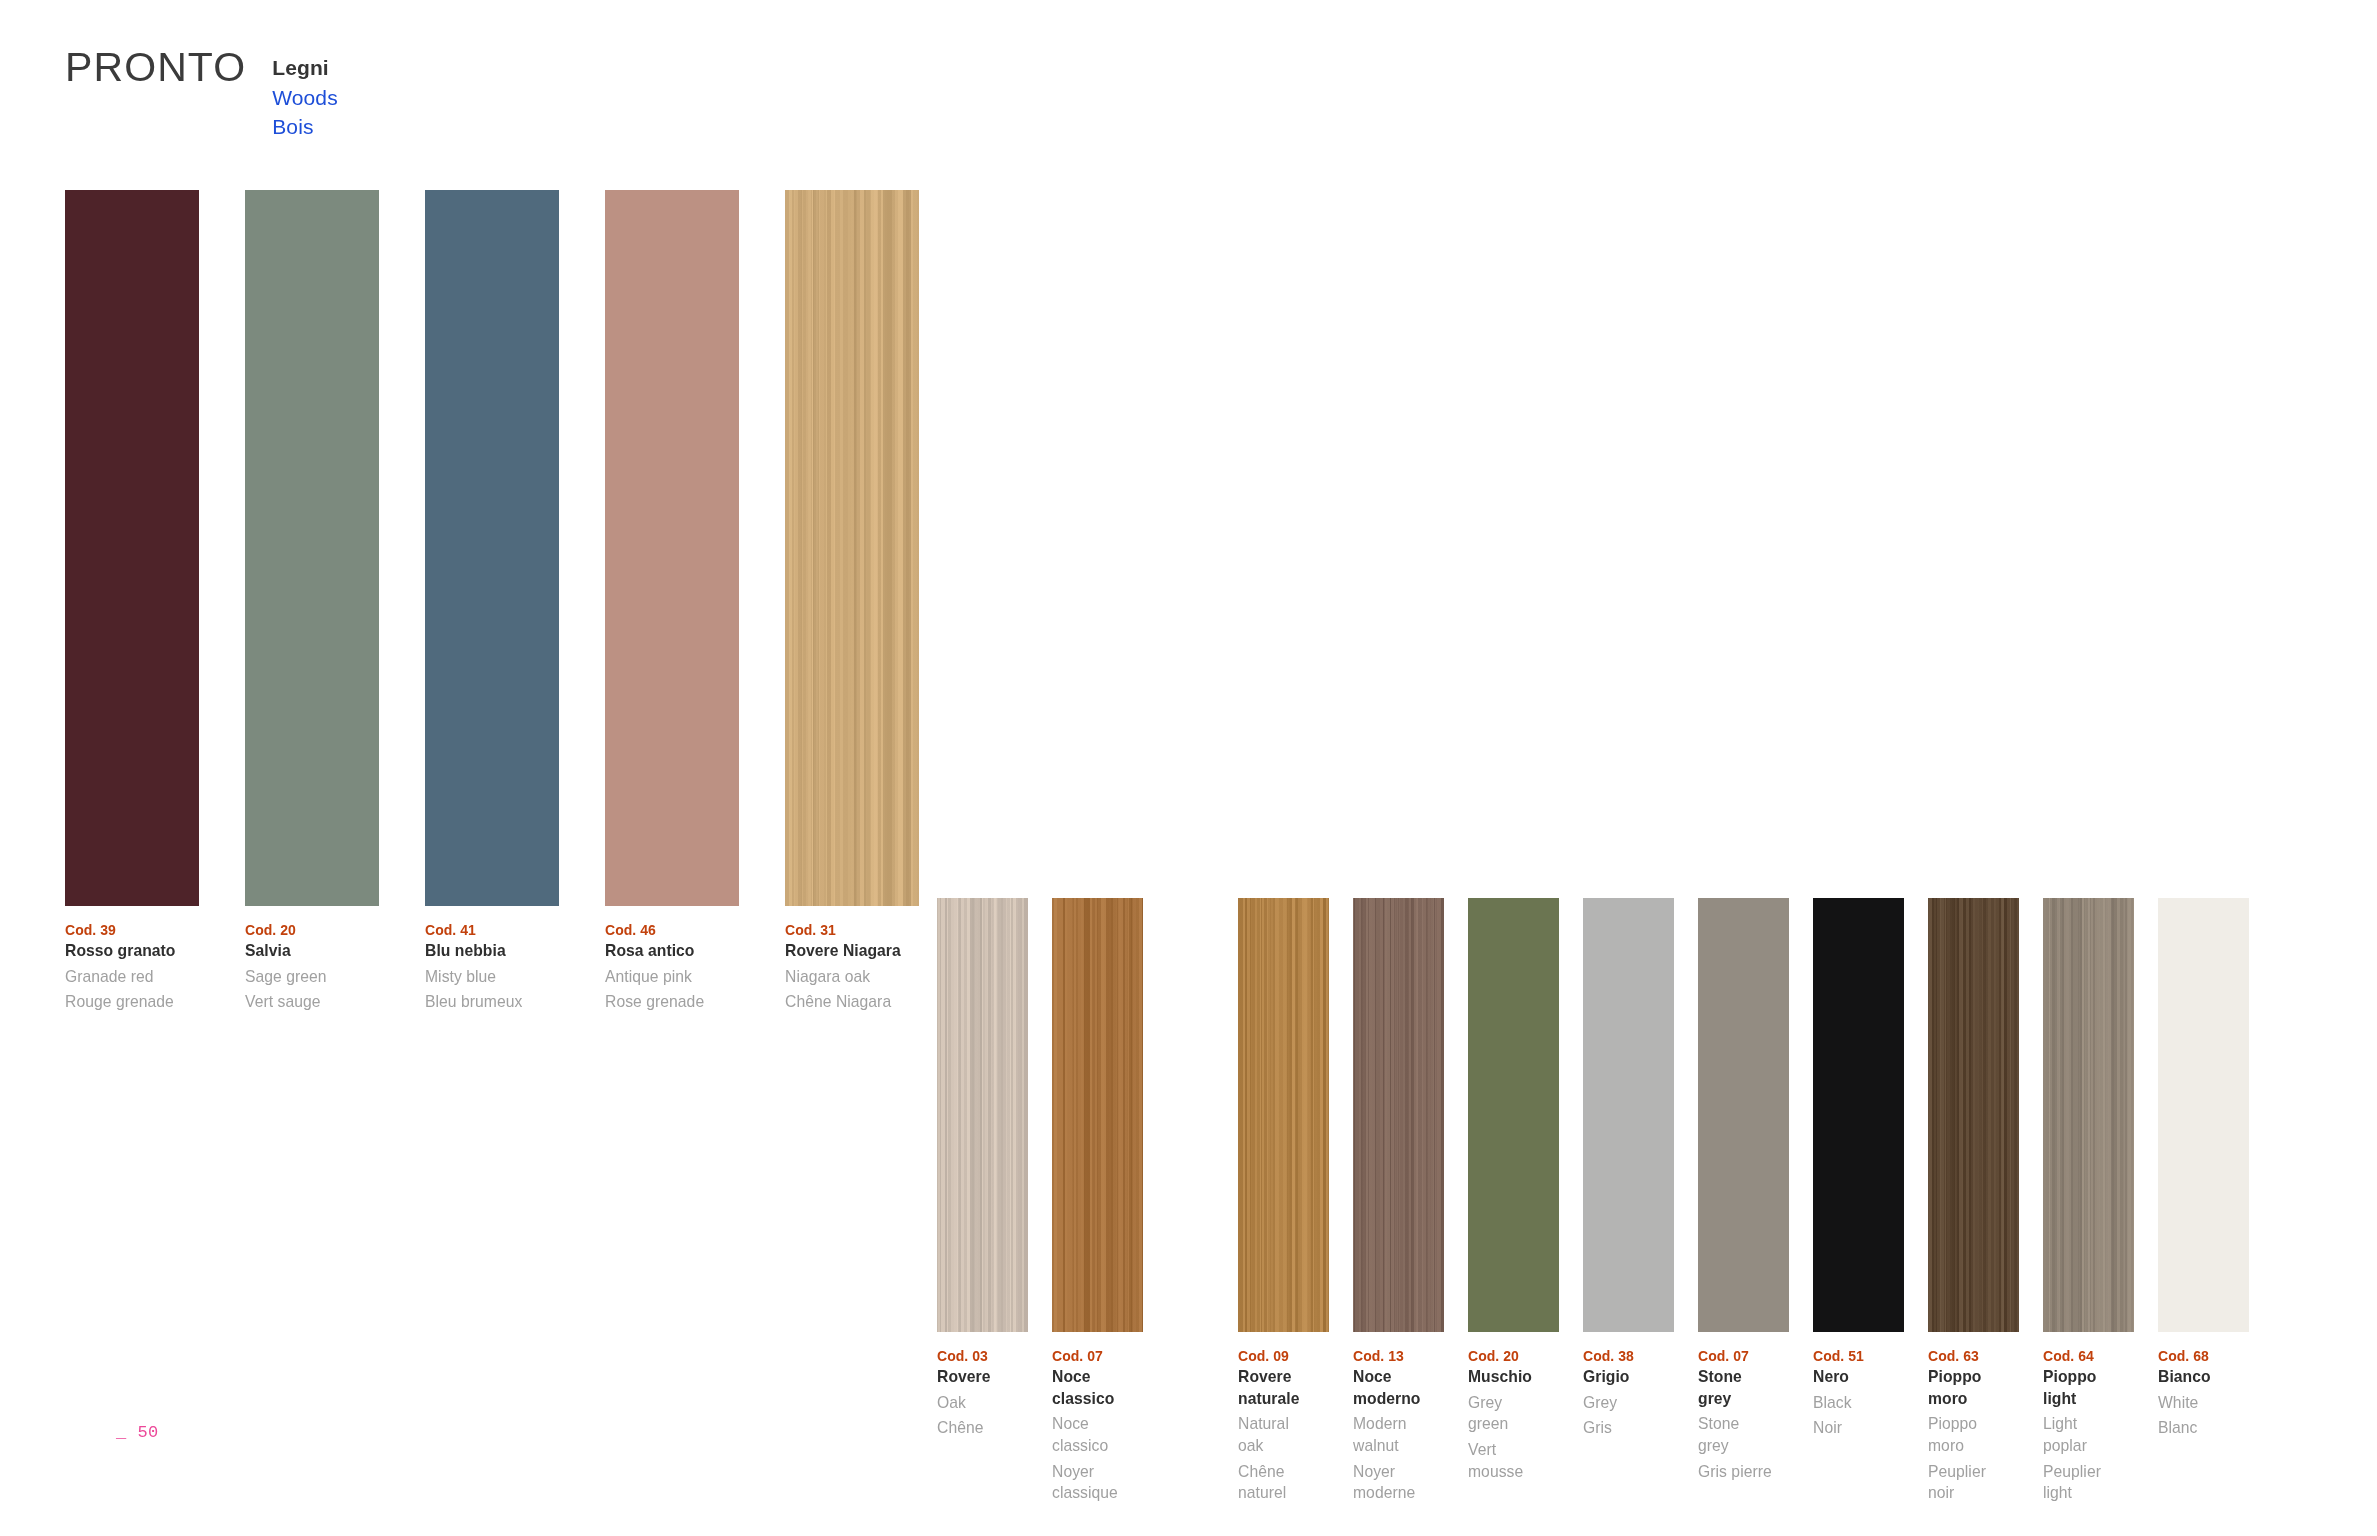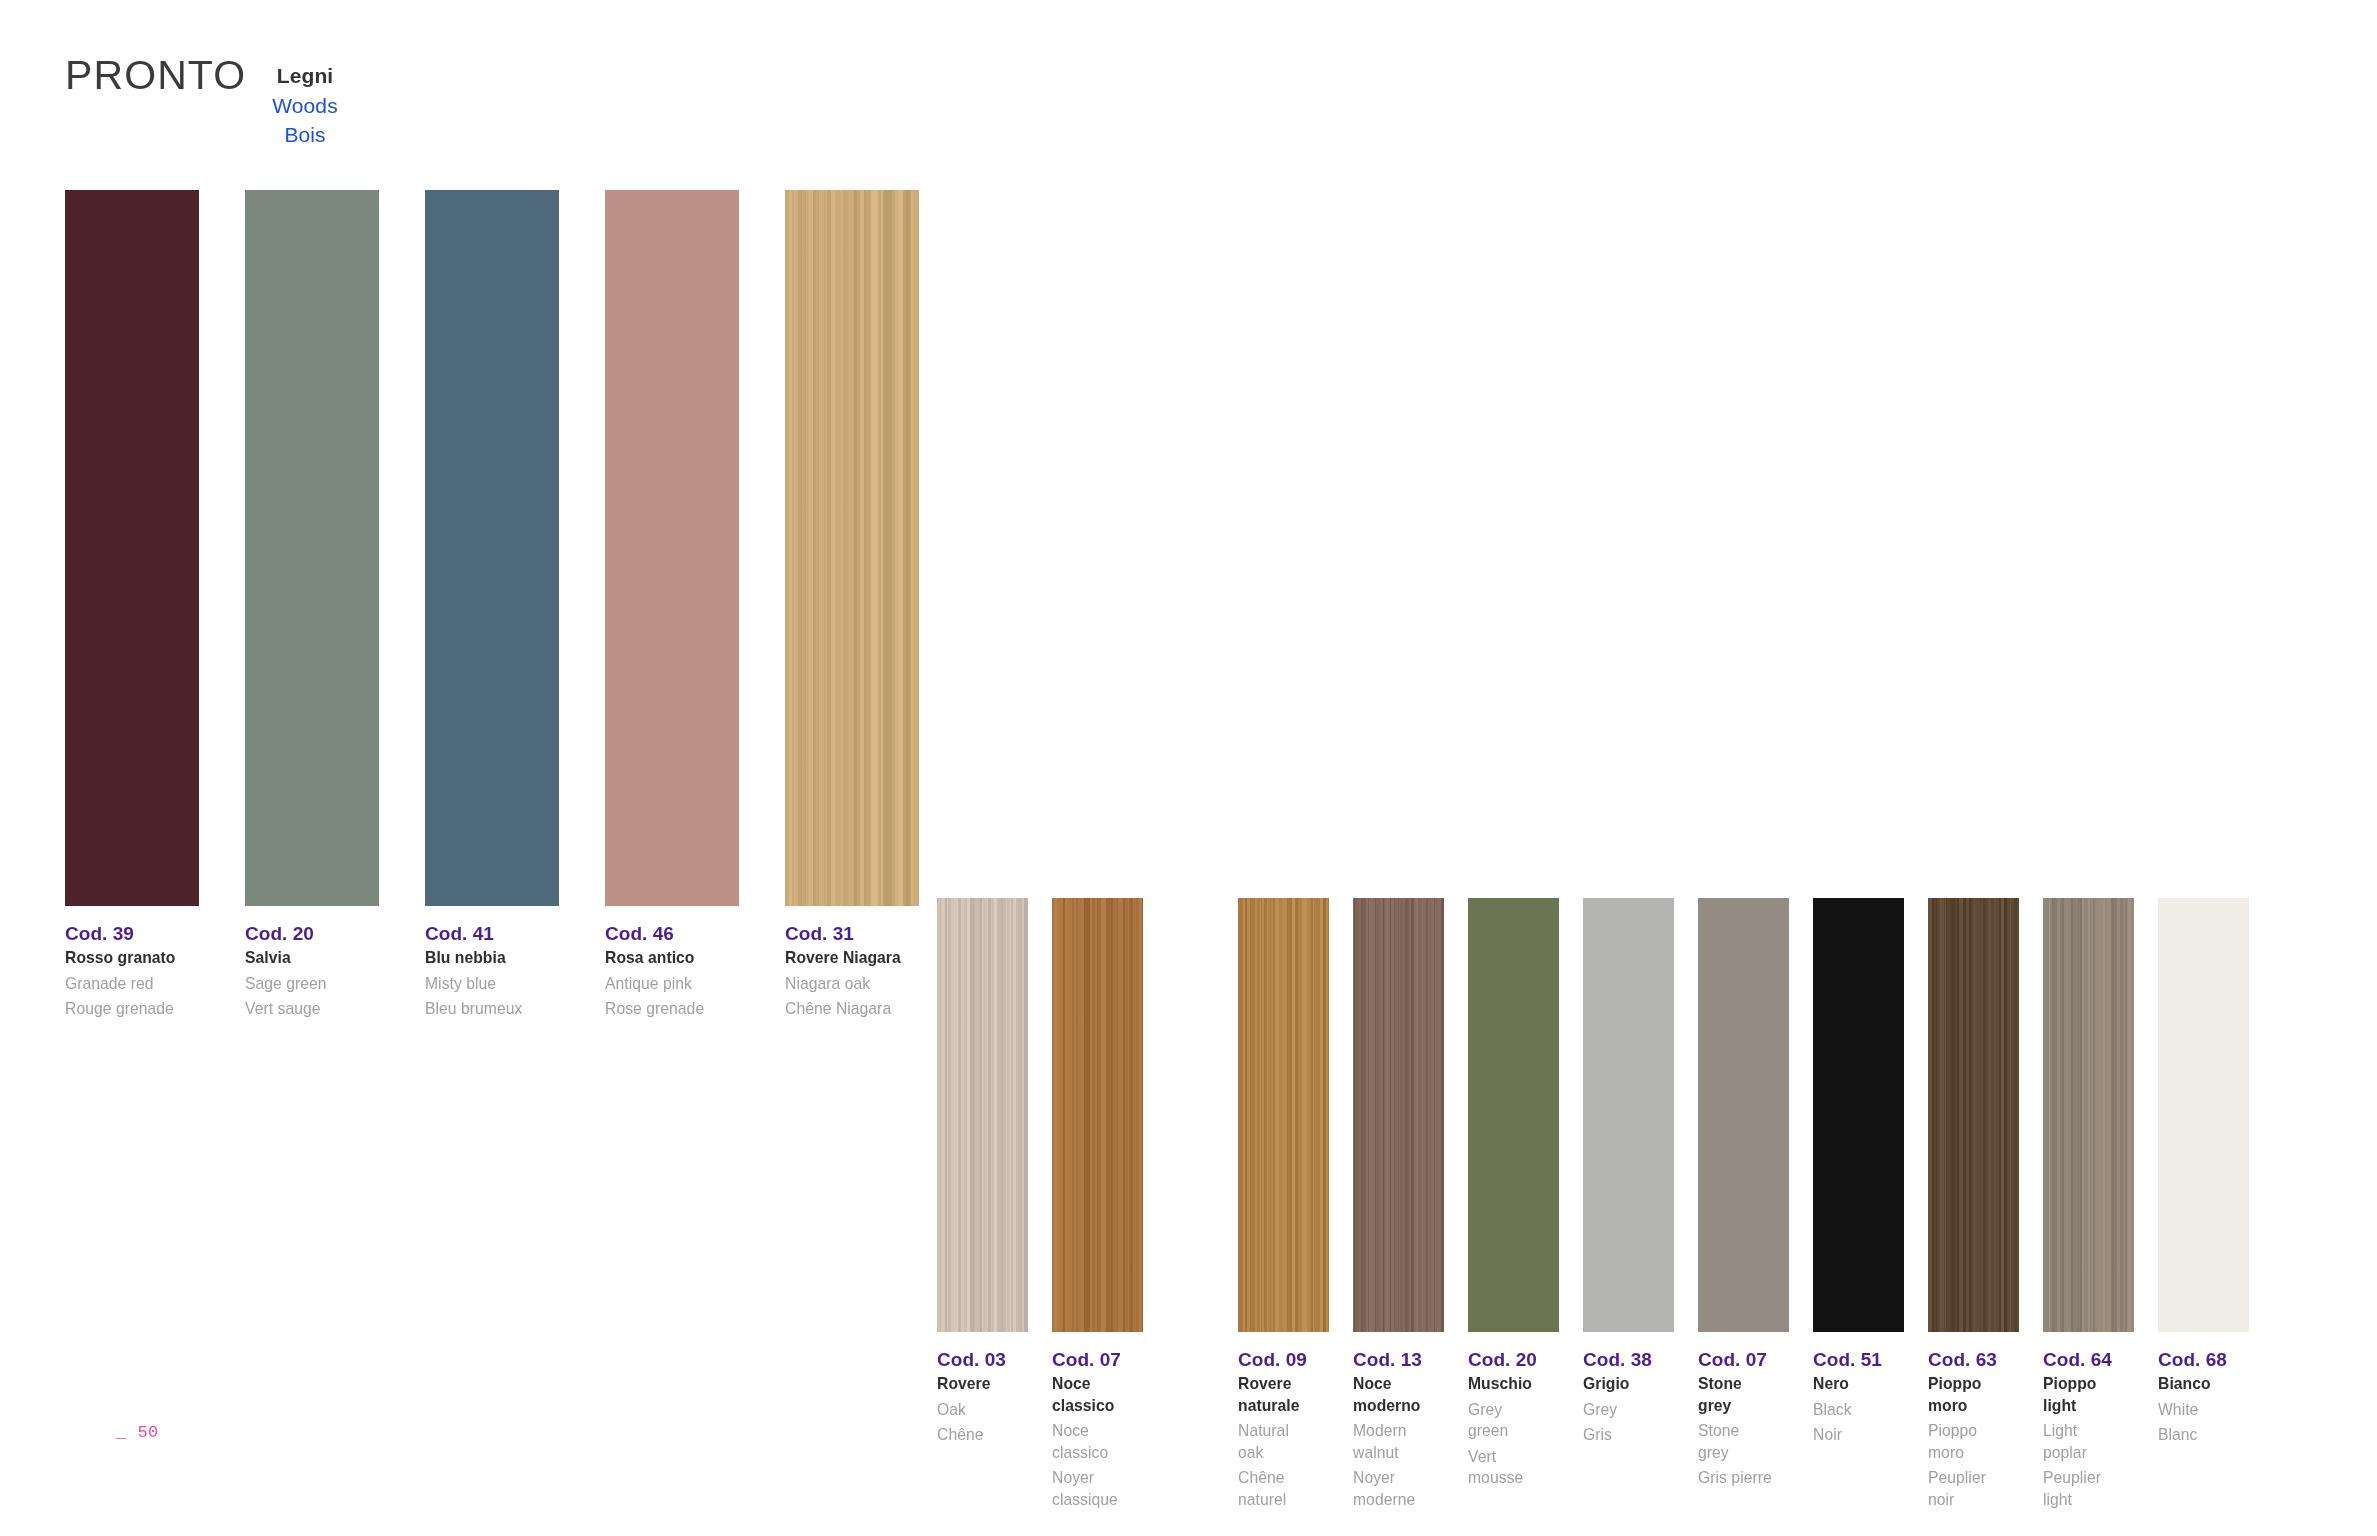--- a/index.html
+++ b/index.html
@@ -14,24 +14,23 @@
     position: relative;
     font-family: "Liberation Sans", "DejaVu Sans", sans-serif;
     color: #3a3a3a;
     overflow: hidden;
   }
 
   
   #header {
     position: absolute;
     left: 65px;
-    top: 55px;
+    top: 47px;
     display: flex;
     align-items: flex-start;
-    text-align: center;
   }
   #brand-title {
     font-size: 41px;
     font-weight: 400;
     letter-spacing: 1.1px;
     color: #3b3b3b;
     line-height: 1;
     margin-right: 26px;
     white-space: nowrap;
   }
@@ -64,23 +63,23 @@
   }
   .swatch-chip {
     width: 100%;
     box-sizing: border-box;
   }
   .labels {
     padding-top: 15px;
     line-height: 1.38;
   }
   .lab-code {
-    font-size: 19px;
+    font-size: 14px;
     font-weight: 700;
-    color: #4c1d95;
+    color: #c2410c;
     letter-spacing: 0.05px;
     white-space: pre-line;
   }
   .lab-it {
     font-size: 15.7px;
     font-weight: 700;
     color: #2f2f2f;
     letter-spacing: 0.05px;
     white-space: pre-line;
   }

